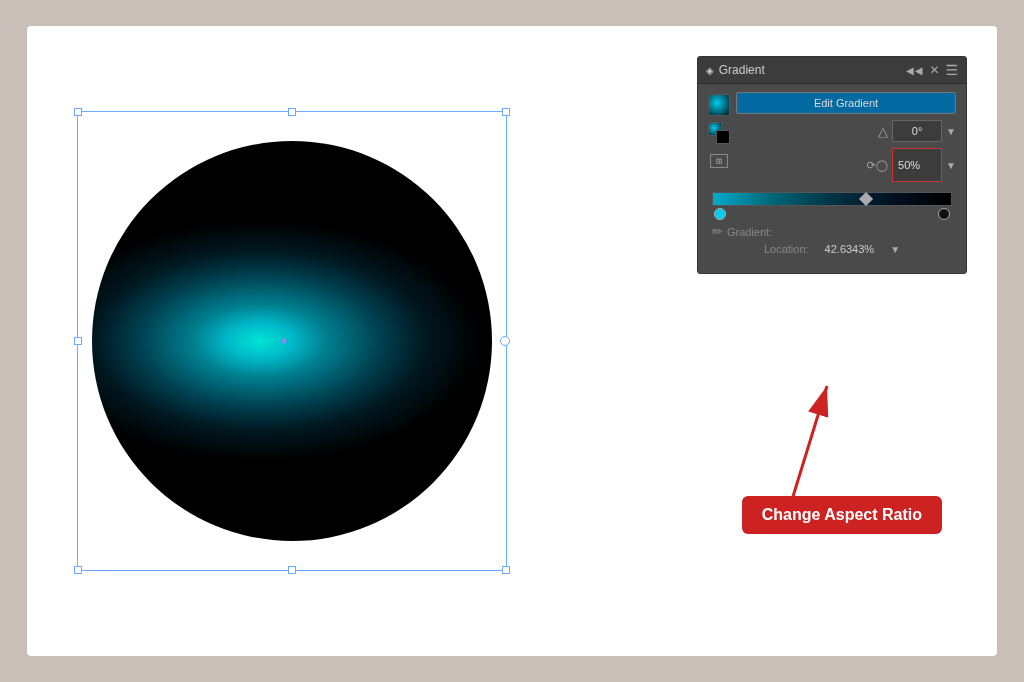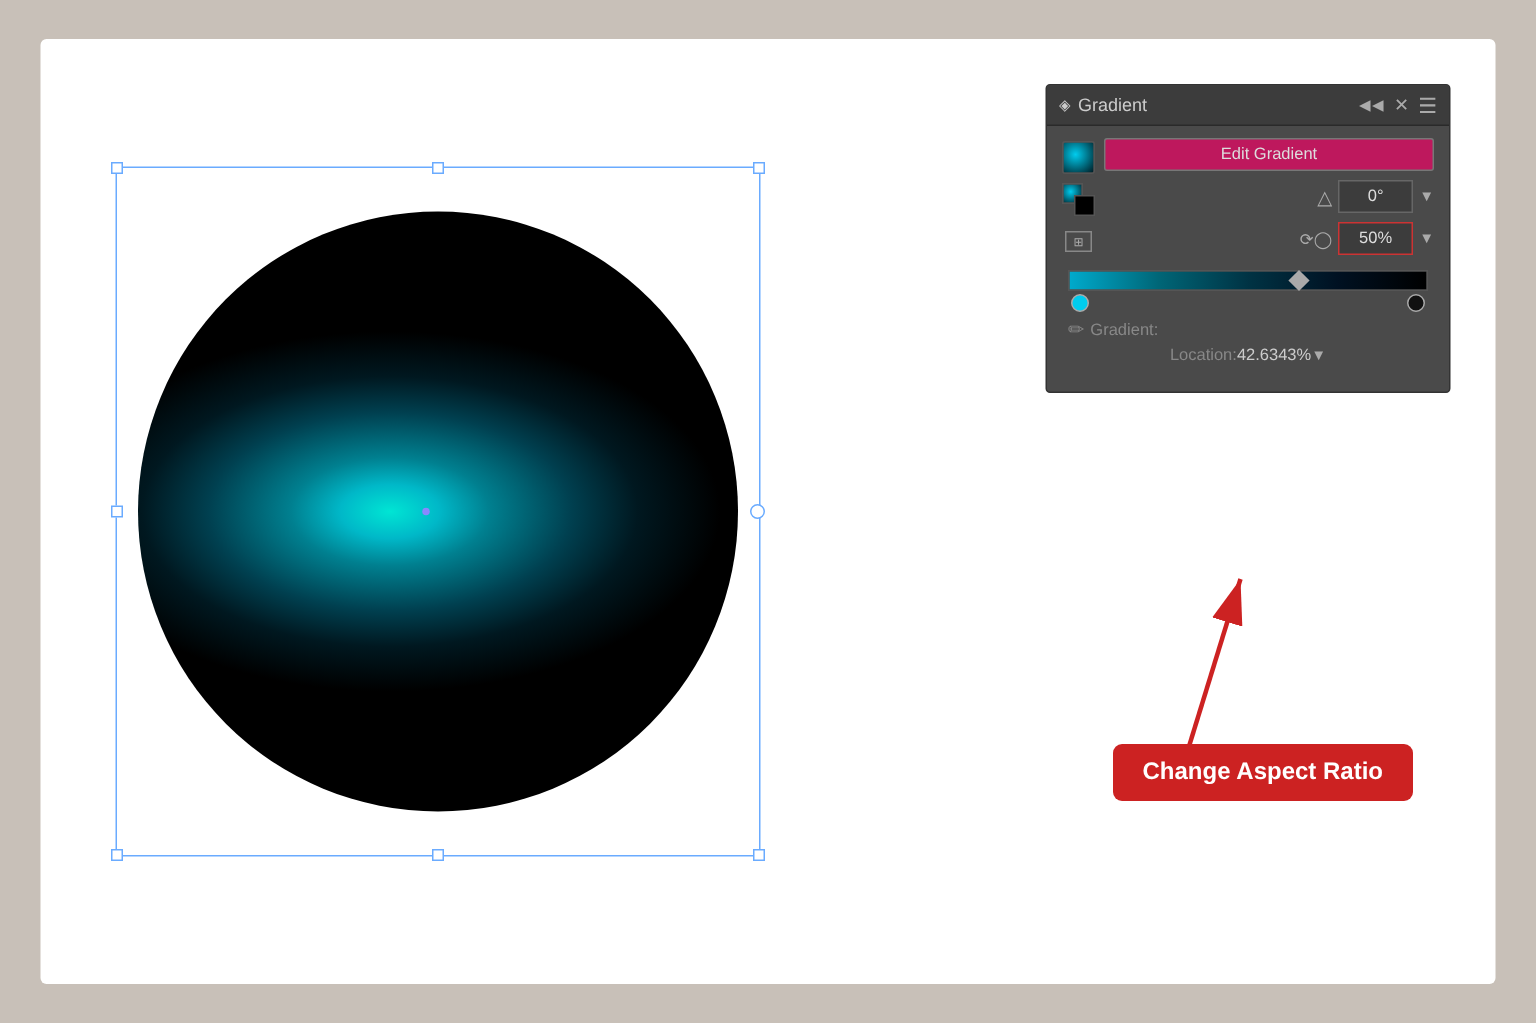--- a/index.html
+++ b/index.html
@@ -194,21 +194,21 @@
 
     .radial-icon {
       background: radial-gradient(circle, #999, #333);
     }
 
     .angle-icon {
       background: conic-gradient(from 0deg, #333, #999, #333);
     }
 
     .edit-gradient-btn {
-      background: #be185d;
+      background: #0369a1;
       color: #ddd;
       border: 1px solid #777;
       padding: 4px 12px;
       font-size: 11px;
       cursor: pointer;
       border-radius: 2px;
       flex: 1;
     }
 
     
@@ -282,22 +282,22 @@
       font-size: 12px;
     }
 
     .aspect-input {
       background: #3c3c3c;
       border: 1px solid #666;
       color: #ddd;
       font-size: 11px;
       padding: 2px 5px;
       width: 50px;
-      height: 22px;
-      text-align: center;
+      height: 34px;
+      text-align: left;
     }
 
     .aspect-input.highlighted {
       border-color: #cc3333;
     }
 
     
     .gradient-bar-container {
       margin: 0 4px 4px;
       position: relative;
@@ -363,21 +363,21 @@
     .opacity-label {
       color: #888;
       font-size: 11px;
     }
 
     
     .location-row {
       display: flex;
       align-items: flex-end;
       justify-content: center;
-      gap: 0;
+      gap: 16px;
       padding: 0 4px;
     }
 
     .location-label {
       color: #888;
       font-size: 11px;
     }
 
     .location-value {
       color: #ccc;

